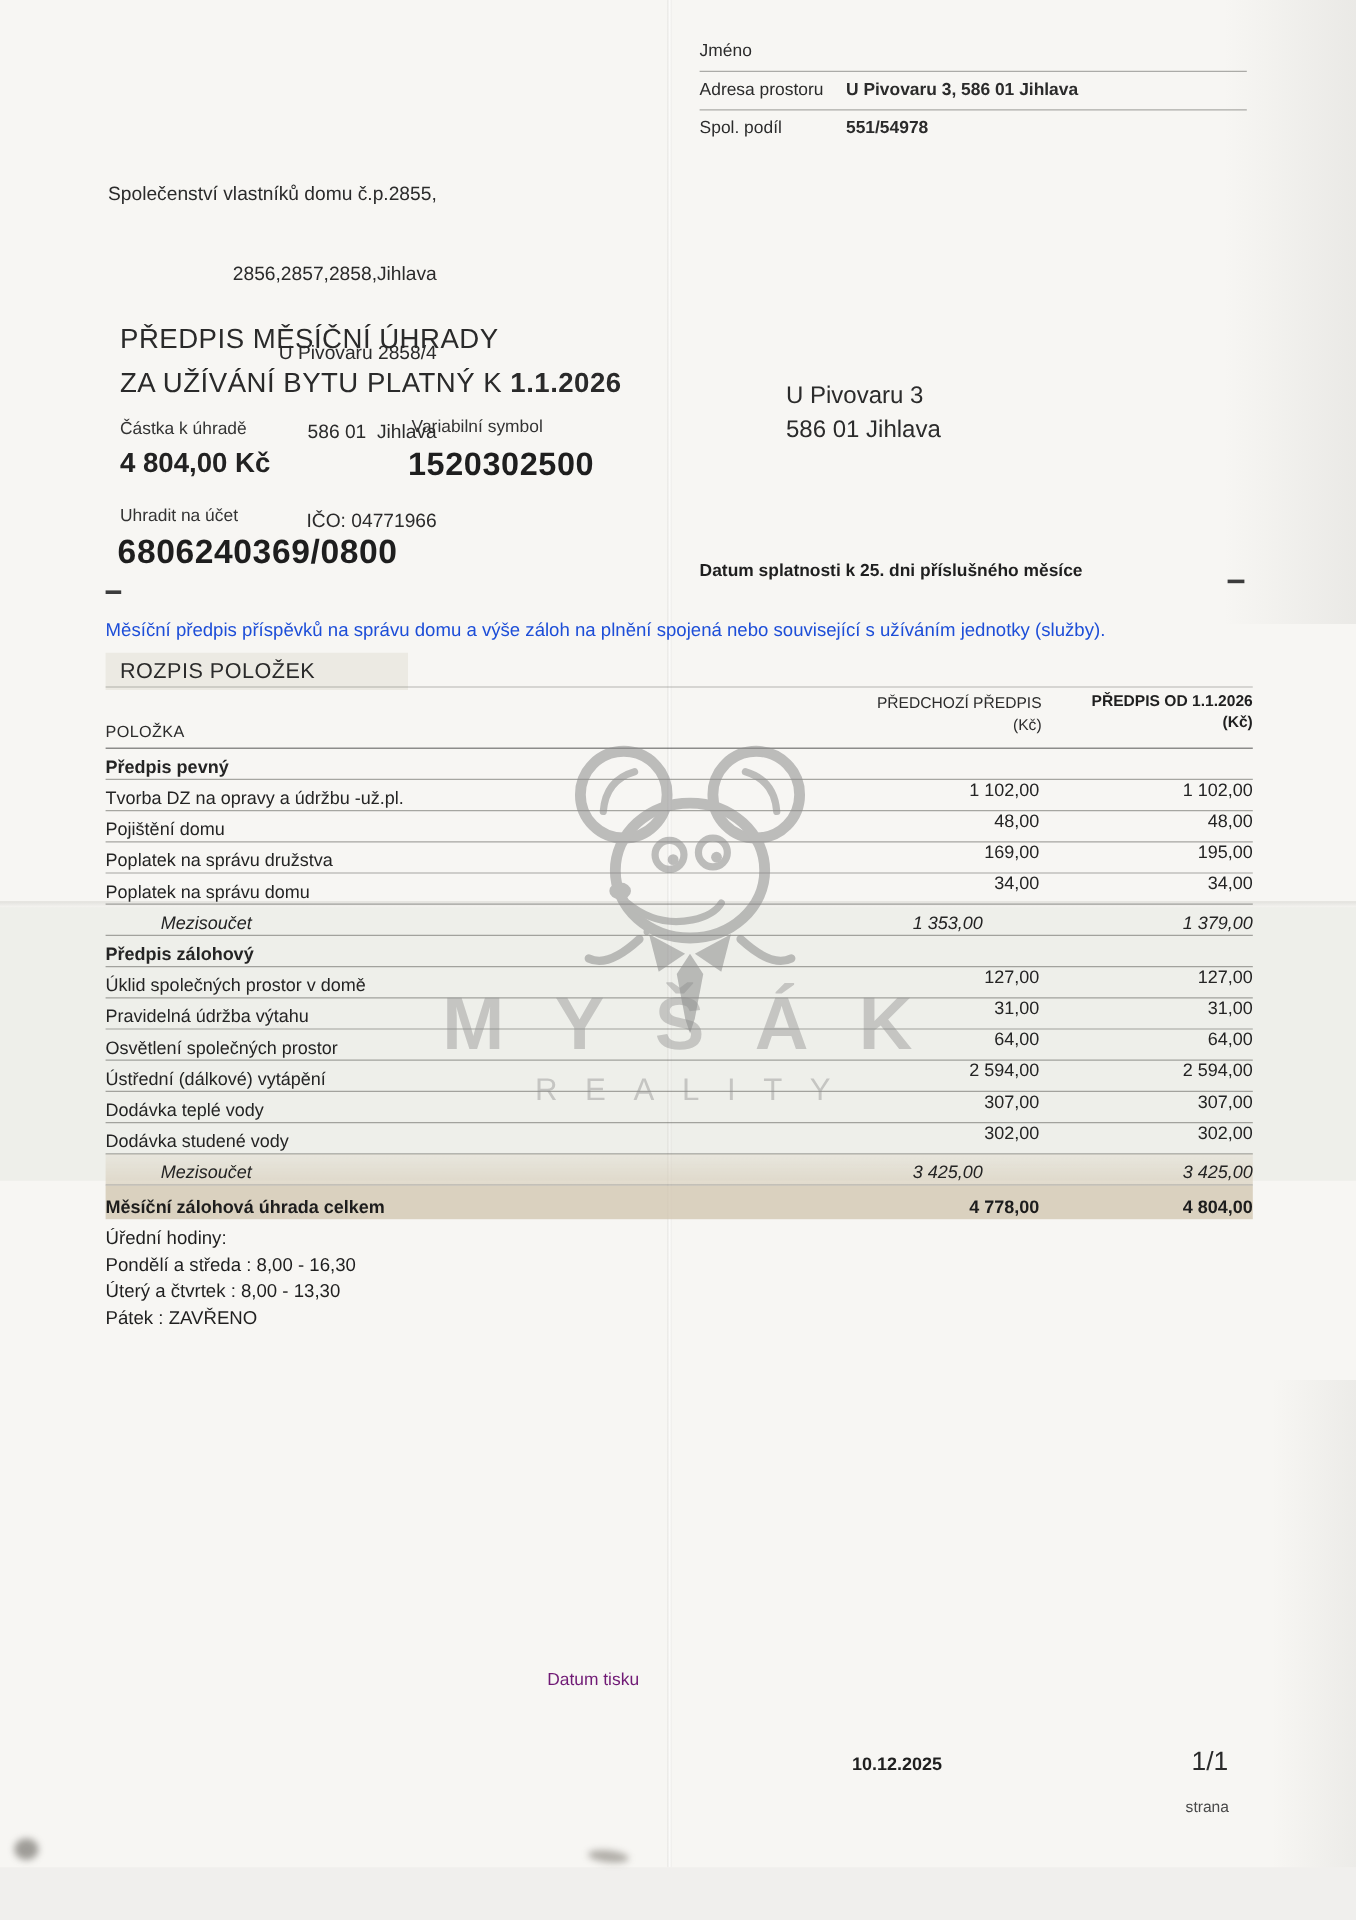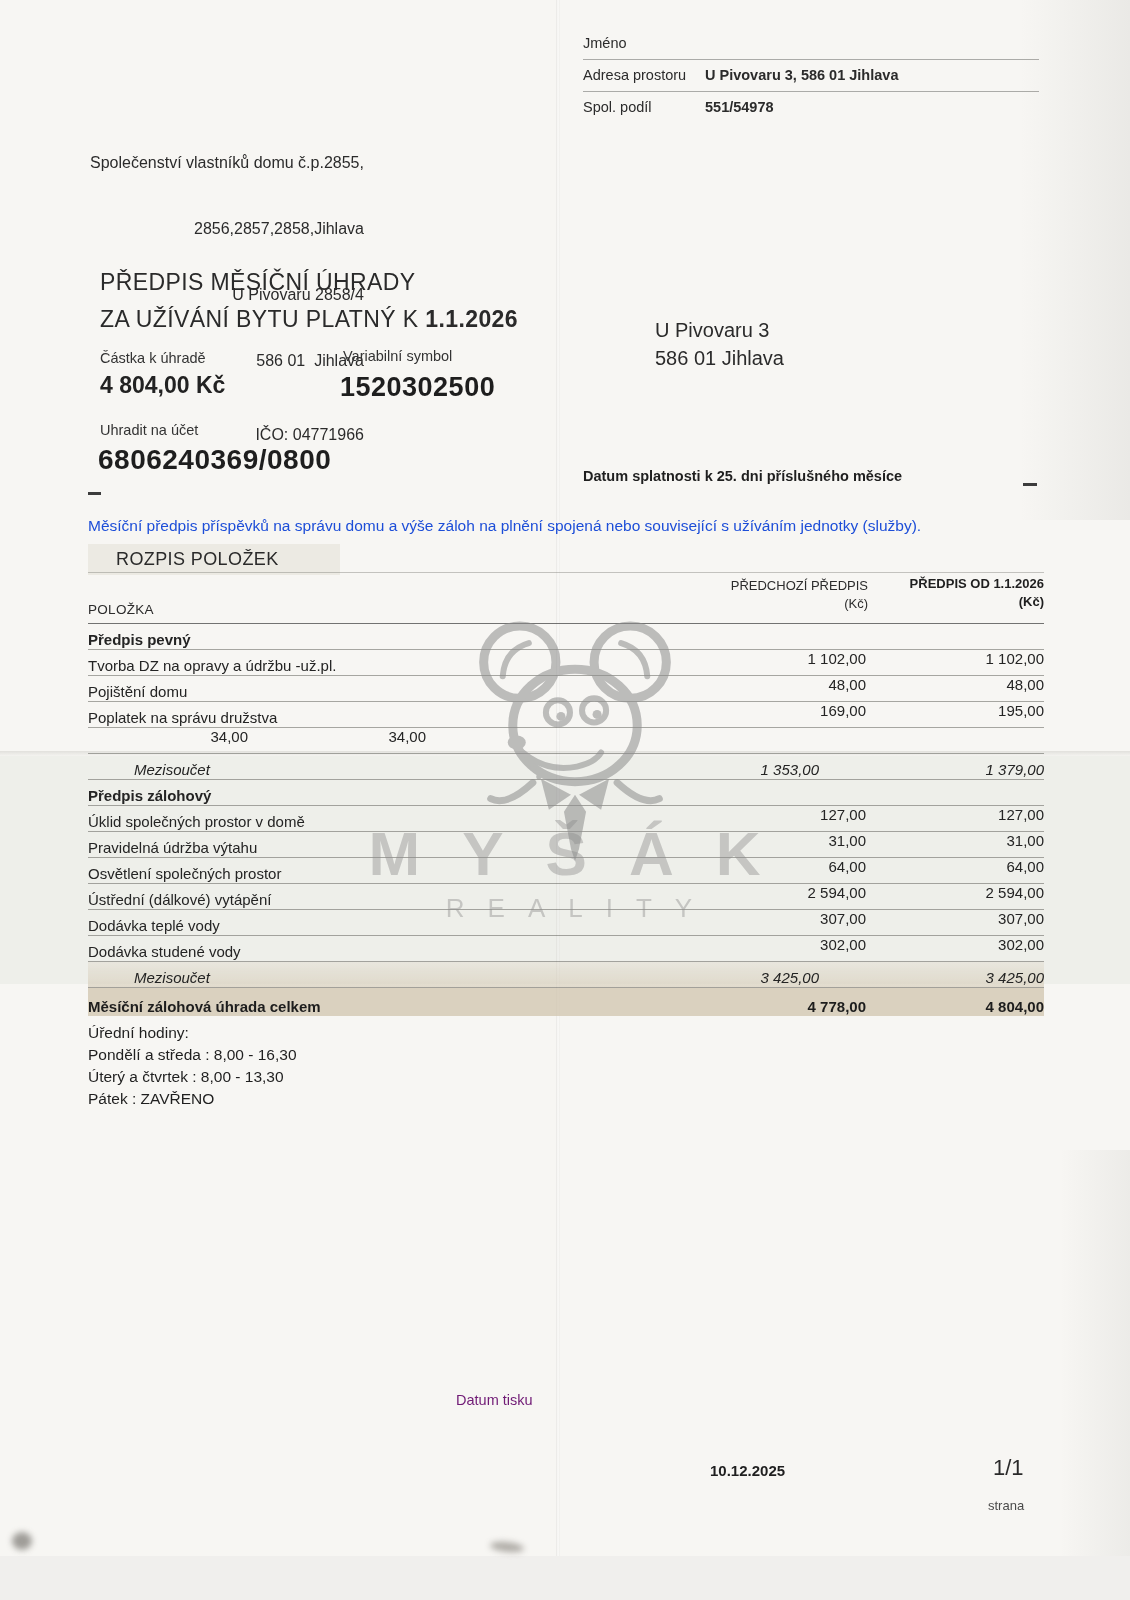--- a/index.html
+++ b/index.html
@@ -42,21 +42,21 @@
   .pay-label{font-size:14.5px;color:#333;}
   .pay-amount{left:100px;top:372px;font-size:23px;font-weight:700;color:#222;}
   .pay-vs{left:340px;top:372px;font-size:27px;font-weight:700;letter-spacing:.5px;color:#1e1e1e;}
   .pay-account{left:98px;top:444px;font-size:28px;font-weight:700;letter-spacing:.5px;color:#1e1e1e;}
   
   .delivery{left:655px;top:316px;font-size:20px;line-height:28px;color:#2b2b2b;}
   .due-note{left:583px;top:468px;font-size:14.5px;font-weight:700;color:#1f1f1f;}
   
   .intro{left:88px;top:517px;width:960px;font-size:15.5px;color:#1d4ed8;}
   .rozpis{left:88px;top:544px;width:252px;height:31px;line-height:31px;
-    background:rgba(228,224,214,.55);font-size:18px;letter-spacing:.4px;color:#2a2a2a;padding-left:28px;box-sizing:border-box;}
+    background:rgba(228,224,214,.55);font-size:18px;letter-spacing:.4px;color:#2a2a2a;padding-left:12px;box-sizing:border-box;}
   
   .table{left:88px;top:572px;width:956px;}
   .thead{position:relative;height:50px;border-top:1px solid rgba(130,130,125,.45);
     border-bottom:1px solid rgba(70,70,70,.75);}
   .th-item{position:absolute;left:0;bottom:6px;font-size:13.5px;letter-spacing:.3px;color:#2c2c2c;}
   .th-prev{position:absolute;right:176px;top:4px;text-align:right;font-size:13px;line-height:18px;color:#2c2c2c;}
   .th-new{position:absolute;right:0;top:2px;text-align:right;font-size:13px;line-height:18px;font-weight:700;color:#1f1f1f;}
   .trow{display:flex;align-items:flex-end;height:25px;border-bottom:1px solid rgba(85,85,80,.5);
     font-size:15px;color:#242424;position:relative;}
   .trow .label{flex:1;padding-bottom:1px;}
@@ -168,20 +168,21 @@
     <span class="label">Pojištění domu</span>
     <span class="num prev">48,00</span>
     <span class="num new">48,00</span>
   </div>
   <div class="trow item">
     <span class="label">Poplatek na správu družstva</span>
     <span class="num prev">169,00</span>
     <span class="num new">195,00</span>
   </div>
   <div class="trow item">
+    <span class="label">Poplatek na správu domu</span>
     <span class="num prev">34,00</span>
     <span class="num new">34,00</span>
   </div>
   <div class="trow subtotal">
     <span class="label">Mezisoučet</span>
     <span class="num prev">1 353,00</span>
     <span class="num new">1 379,00</span>
   </div>
   <div class="trow section">
     <span class="label">Předpis zálohový</span>

